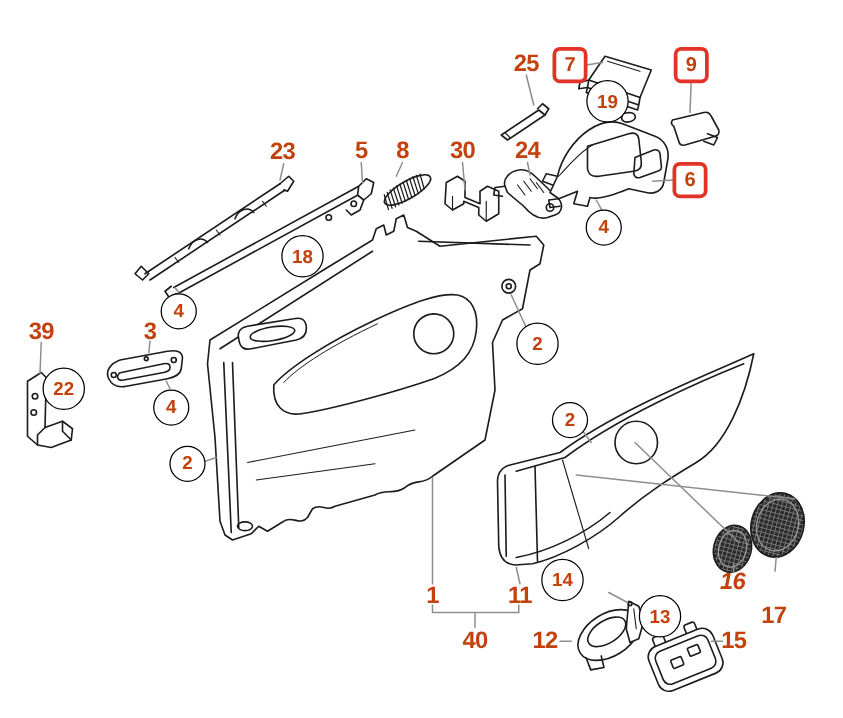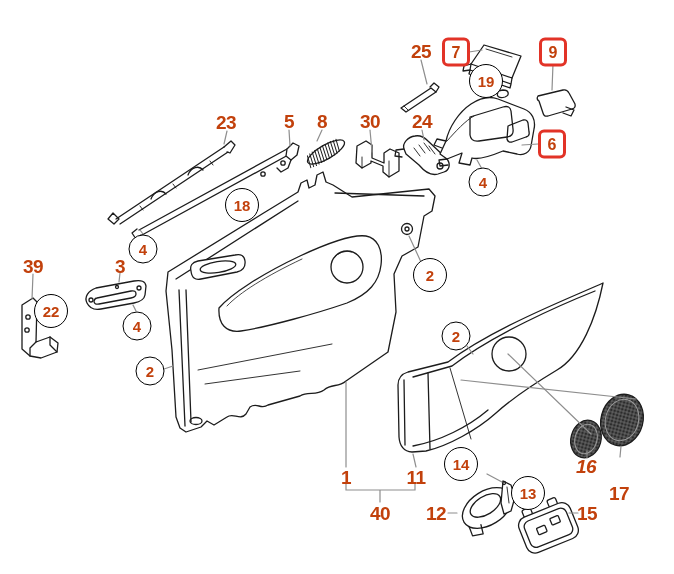--- a/index.html
+++ b/index.html
@@ -256,21 +256,21 @@
       <div class="callout circle d1" style="left: 483px; top: 182px;">4</div>
       <div class="callout circle d2" style="left: 242px; top: 205px;">18</div>
       <div class="callout circle d1" style="left: 143px; top: 249px;">4</div>
       <div class="callout plain" style="left: 33px; top: 266px;">39</div>
       <div class="callout plain" style="left: 120px; top: 266px;">3</div>
       <div class="callout circle d2" style="left: 430px; top: 275px;">2</div>
       <div class="callout circle d2" style="left: 51px; top: 311px;">22</div>
       <div class="callout circle d1" style="left: 137px; top: 326px;">4</div>
       <div class="callout circle d1" style="left: 456px; top: 336px;">2</div>
       <div class="callout circle d1" style="left: 150px; top: 371px;">2</div>
-      <div class="callout circle d2" style="left: 461px; top: 464px;">14</div>
+      <div class="callout circle d2" style="left: 450px; top: 464px;">14</div>
       <div class="callout plain" style="left: 586px; top: 466px; font-style: italic;">16</div>
       <div class="callout plain" style="left: 619px; top: 466px; margin-top: 27px;">17</div>
       <div class="callout plain" style="left: 346px; top: 477px;">1</div>
       <div class="callout plain" style="left: 416px; top: 477px;">11</div>
       <div class="callout circle d2" style="left: 528px; top: 493px;">13</div>
       <div class="callout plain" style="left: 380px; top: 513px;">40</div>
       <div class="callout plain" style="left: 436px; top: 513px;">12</div>
       <div class="callout plain" style="left: 587px; top: 513px;">15</div>
     </div>
 </div>

